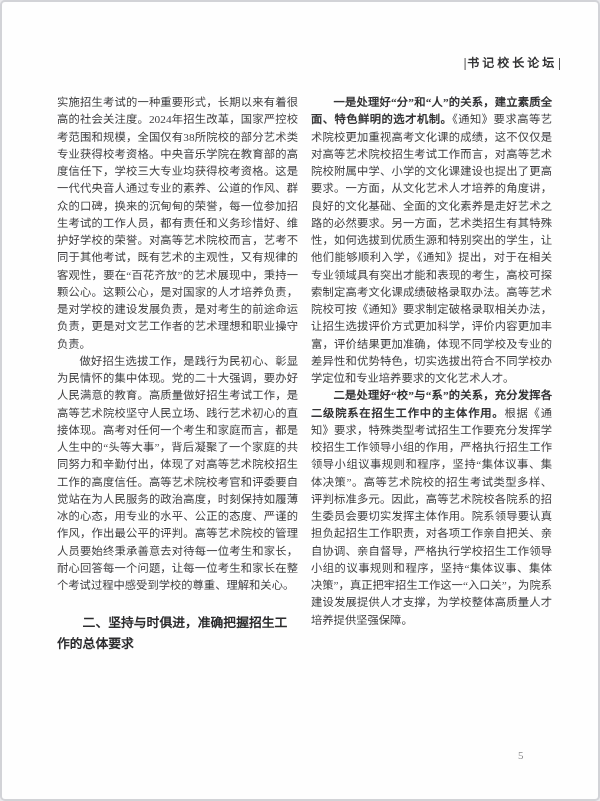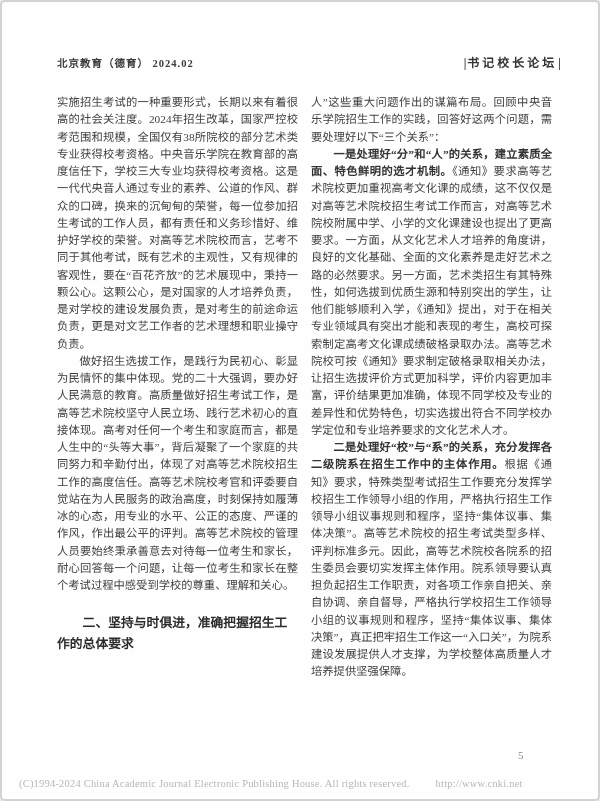--- a/index.html
+++ b/index.html
@@ -41,33 +41,30 @@
     position:absolute; left:17px; top:776px; width:566px;
     font-size:10.5px; color:#b7b7ba; letter-spacing:0.2px; white-space:nowrap;
   }
   .footer .url { margin-left:26px; }
 </style>
 </head>
 <body>
 
 <div class="page">
 
-  <div class="hdr-left">北京教育（德育） 2024.02</div>
 
   <div class="hdr-right"><span class="bar">|</span><span>书记校长论坛</span><span class="bar">|</span></div>
 
   <div class="col col-left">
     <p class="cont">实施招生考试的一种重要形式，长期以来有着很高的社会关注度。2024年招生改革，国家严控校考范围和规模，全国仅有38所院校的部分艺术类专业获得校考资格。中央音乐学院在教育部的高度信任下，学校三大专业均获得校考资格。这是一代代央音人通过专业的素养、公道的作风、群众的口碑，换来的沉甸甸的荣誉，每一位参加招生考试的工作人员，都有责任和义务珍惜好、维护好学校的荣誉。对高等艺术院校而言，艺考不同于其他考试，既有艺术的主观性，又有规律的客观性，要在“百花齐放”的艺术展现中，秉持一颗公心。这颗公心，是对国家的人才培养负责，是对学校的建设发展负责，是对考生的前途命运负责，更是对文艺工作者的艺术理想和职业操守负责。</p>
     <p>做好招生选拔工作，是践行为民初心、彰显为民情怀的集中体现。党的二十大强调，要办好人民满意的教育。高质量做好招生考试工作，是高等艺术院校坚守人民立场、践行艺术初心的直接体现。高考对任何一个考生和家庭而言，都是人生中的“头等大事”，背后凝聚了一个家庭的共同努力和辛勤付出，体现了对高等艺术院校招生工作的高度信任。高等艺术院校考官和评委要自觉站在为人民服务的政治高度，时刻保持如履薄冰的心态，用专业的水平、公正的态度、严谨的作风，作出最公平的评判。高等艺术院校的管理人员要始终秉承善意去对待每一位考生和家长，耐心回答每一个问题，让每一位考生和家长在整个考试过程中感受到学校的尊重、理解和关心。</p>
     <h2>二、坚持与时俱进，准确把握招生工作的总体要求</h2>
   </div>
 
   <div class="col col-right">
-    <p class="cont">人”这些重大问题作出的谋篇布局。回顾中央音乐学院招生工作的实践，回答好这两个问题，需要处理好以下“三个关系”：</p>
     <p><span class="lead">一是处理好“分”和“人”的关系，建立素质全面、特色鲜明的选才机制。</span><span>《通知》要求高等艺术院校更加重视高考文化课的成绩，这不仅仅是对高等艺术院校招生考试工作而言，对高等艺术院校附属中学、小学的文化课建设也提出了更高要求。一方面，从文化艺术人才培养的角度讲，良好的文化基础、全面的文化素养是走好艺术之路的必然要求。另一方面，艺术类招生有其特殊性，如何选拔到优质生源和特别突出的学生，让他们能够顺利入学，《通知》提出，对于在相关专业领域具有突出才能和表现的考生，高校可探索制定高考文化课成绩破格录取办法。高等艺术院校可按《通知》要求制定破格录取相关办法，让招生选拔评价方式更加科学，评价内容更加丰富，评价结果更加准确，体现不同学校及专业的差异性和优势特色，切实选拔出符合不同学校办学定位和专业培养要求的文化艺术人才。</span></p>
     <p><span class="lead">二是处理好“校”与“系”的关系，充分发挥各二级院系在招生工作中的主体作用。</span><span>根据《通知》要求，特殊类型考试招生工作要充分发挥学校招生工作领导小组的作用，严格执行招生工作领导小组议事规则和程序，坚持“集体议事、集体决策”。高等艺术院校的招生考试类型多样、评判标准多元。因此，高等艺术院校各院系的招生委员会要切实发挥主体作用。院系领导要认真担负起招生工作职责，对各项工作亲自把关、亲自协调、亲自督导，严格执行学校招生工作领导小组的议事规则和程序，坚持“集体议事、集体决策”，真正把牢招生工作这一“入口关”，为院系建设发展提供人才支撑，为学校整体高质量人才培养提供坚强保障。</span></p>
   </div>
 
   <div class="page-num">5</div>
 
-  <div class="footer"><span>(C)1994-2024 China Academic Journal Electronic Publishing House. All rights reserved.</span><span class="url">http://www.cnki.net</span></div>
 
 </div>
 
 </body></html>

